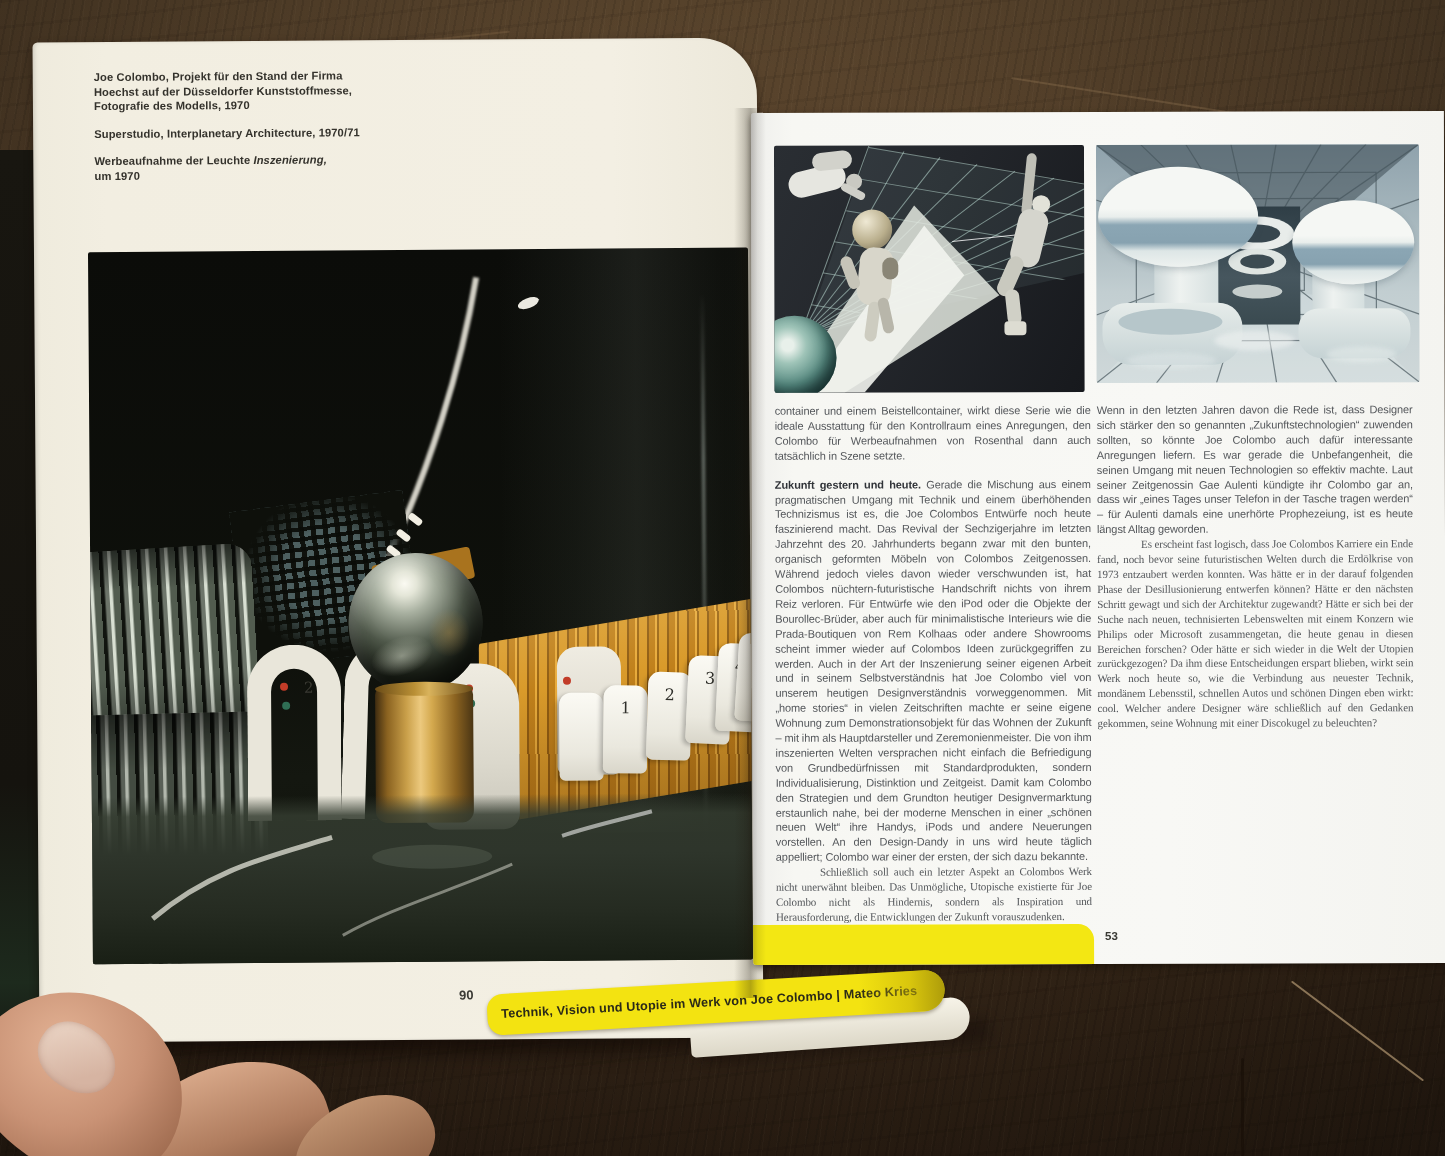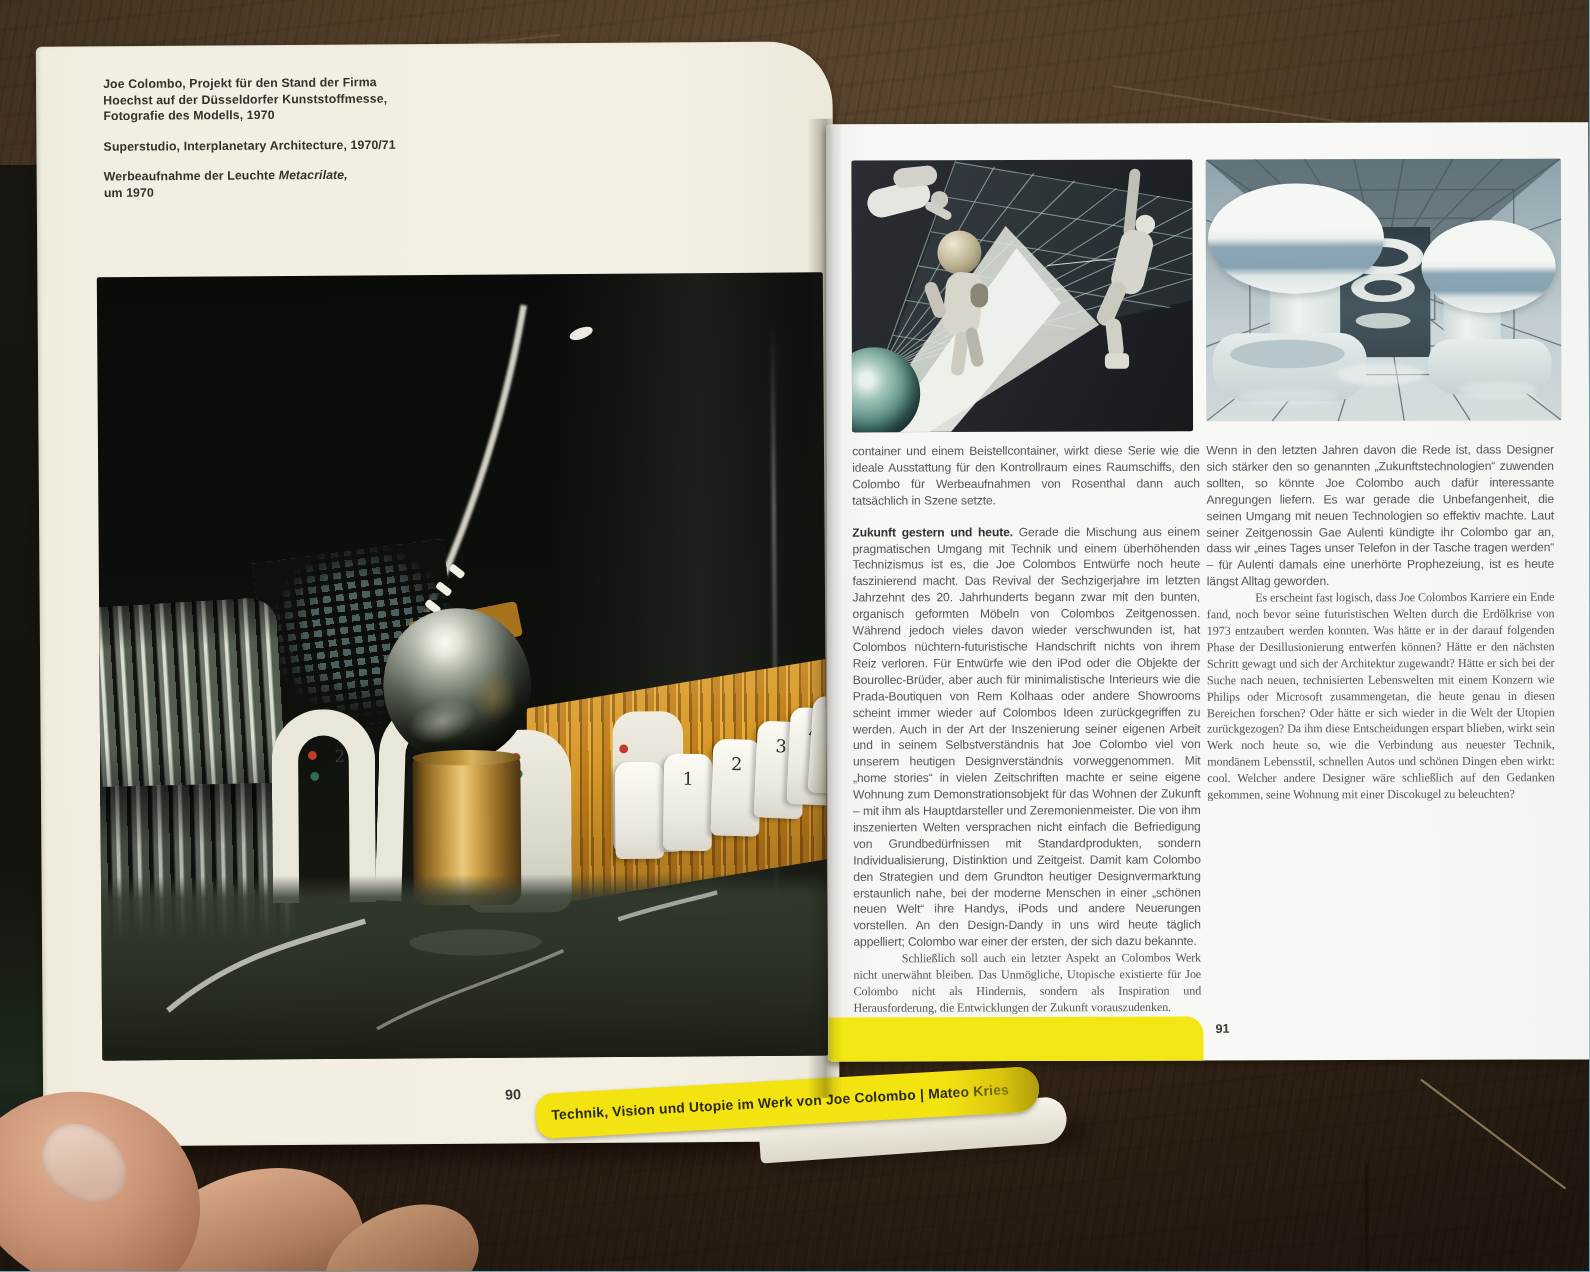--- a/index.html
+++ b/index.html
@@ -1,17 +1,17 @@
 <!DOCTYPE html>
 <html lang="de"><head>
 <meta charset="utf-8">
 <style>
   html,body{margin:0;padding:0;}
   #stage{position:relative;width:1445px;height:1156px;overflow:hidden;
-         font-family:"Liberation Sans",sans-serif;background:#0ea5e9;}
+         font-family:"Liberation Sans",sans-serif;background:#f9a8d4;}
   #stage *{box-sizing:border-box;}
 
   
   .wood{position:absolute;inset:0;z-index:0;
     background:linear-gradient(180deg,#5a452d 0%,#55402a 18%,#4c3926 45%,#3e2d1c 70%,#2e2014 100%);}
   .wood-grain{position:absolute;inset:0;z-index:0;opacity:.55;
     background:
       repeating-linear-gradient(101deg,rgba(0,0,0,.16) 0 2px,rgba(0,0,0,0) 2px 9px),
       repeating-linear-gradient(97deg,rgba(255,230,190,.05) 0 1px,rgba(0,0,0,0) 1px 14px),
       repeating-linear-gradient(174deg,rgba(0,0,0,.10) 0 3px,rgba(0,0,0,0) 3px 26px);}
@@ -182,21 +182,21 @@
     <div class="captions">
       <div class="cap-group">
         <div>Joe Colombo, Projekt für den Stand der Firma</div>
         <div>Hoechst auf der Düsseldorfer Kunststoffmesse,</div>
         <div>Fotografie des Modells, 1970</div>
       </div>
       <div class="cap-group">
         <div>Superstudio, Interplanetary Architecture, 1970/71</div>
       </div>
       <div class="cap-group">
-        <div><span>Werbeaufnahme der Leuchte </span><em>Metacrilate,</em></div>
+        <div><span>Werbeaufnahme der Leuchte </span><em>Inszenierung,</em></div>
         <div>um 1970</div>
       </div>
     </div>
 
     <div class="photoL">
       <div class="ph-sheen-col"></div>
       <div class="ph-sheen-line"></div>
       <svg width="660" height="712" style="position:absolute;inset:0">
         <path d="M388 28 C 372 120, 340 220, 296 312" stroke="#f5f2e6" stroke-width="6" fill="none" opacity=".85" style="filter:blur(1.2px)"></path>
         <path d="M296 312 C 280 360, 268 410, 262 452" stroke="#dfe0d2" stroke-width="2" fill="none" opacity=".35" style="filter:blur(1px)"></path>
@@ -343,31 +343,31 @@
       <div class="ring" style="left:22px;top:164px;width:104px;height:26px;background:#b6c6ca"></div>
       <div class="lamp-stem" style="left:216px;top:126px;width:52px;height:70px;border-radius:0 0 24px 6px"></div>
       <div class="lamp-dome" style="left:196px;top:56px;width:122px;height:84px"></div>
       <div class="lamp-base" style="left:202px;top:164px;width:112px;height:50px;border-radius:20px 20px 24px 24px"></div>
       <div class="refl" style="left:118px;top:186px;width:80px;height:20px;background:rgba(245,248,245,.5)"></div>
       <div class="refl" style="left:230px;top:202px;width:70px;height:16px;background:rgba(240,245,243,.4)"></div>
       <div class="refl" style="left:30px;top:208px;width:90px;height:16px;background:rgba(235,242,240,.35)"></div>
     </div>
 
     <div class="col colL">
-      <p>container und einem Beistellcontainer, wirkt diese Serie wie die ideale Ausstattung für den Kontrollraum eines Raumschiffs, den Colombo für Werbeaufnahmen von Rosenthal dann auch tatsächlich in Szene setzte.</p>
+      <p>container und einem Beistellcontainer, wirkt diese Serie wie die ideale Ausstattung für den Kontrollraum eines Anregungen, den Colombo für Werbeaufnahmen von Rosenthal dann auch tatsächlich in Szene setzte.</p>
       <p class="gap"><b>Zukunft gestern und heute.</b><span> Gerade die Mischung aus einem pragmatischen Umgang mit Technik und einem überhöhenden Technizismus ist es, die Joe Colombos Entwürfe noch heute faszinierend macht. Das Revival der Sechzigerjahre im letzten Jahrzehnt des 20. Jahrhunderts begann zwar mit den bunten, organisch geformten Möbeln von Colombos Zeitgenossen. Während jedoch vieles davon wieder verschwunden ist, hat Colombos nüchtern-futuristische Handschrift nichts von ihrem Reiz verloren. Für Entwürfe wie den iPod oder die Objekte der Bourollec-Brüder, aber auch für minimalistische Interieurs wie die Prada-Boutiquen von Rem Kolhaas oder andere Showrooms scheint immer wieder auf Colombos Ideen zurückgegriffen zu werden. Auch in der Art der Inszenierung seiner eigenen Arbeit und in seinem Selbstverständnis hat Joe Colombo viel von unserem heutigen Designverständnis vorweggenommen. Mit „home stories“ in vielen Zeitschriften machte er seine eigene Wohnung zum Demonstrationsobjekt für das Wohnen der Zukunft – mit ihm als Hauptdarsteller und Zeremonienmeister. Die von ihm inszenierten Welten versprachen nicht einfach die Befriedigung von Grundbedürfnissen mit Standardprodukten, sondern Individualisierung, Distinktion und Zeitgeist. Damit kam Colombo den Strategien und dem Grundton heutiger Designvermarktung erstaunlich nahe, bei der moderne Menschen in einer „schönen neuen Welt“ ihre Handys, iPods und andere Neuerungen vorstellen. An den Design-Dandy in uns wird heute täglich appelliert; Colombo war einer der ersten, der sich dazu bekannte.</span></p>
       <p class="indent">Schließlich soll auch ein letzter Aspekt an Colombos Werk nicht unerwähnt bleiben. Das Unmögliche, Utopische existierte für Joe Colombo nicht als Hindernis, sondern als Inspiration und Herausforderung, die Entwicklungen der Zukunft vorauszudenken.</p>
     </div>
     <div class="col colR">
       <p>Wenn in den letzten Jahren davon die Rede ist, dass Designer sich stärker den so genannten „Zukunftstechnologien“ zuwenden sollten, so könnte Joe Colombo auch dafür interessante Anregungen liefern. Es war gerade die Unbefangenheit, die seinen Umgang mit neuen Technologien so effektiv machte. Laut seiner Zeitgenossin Gae Aulenti kündigte ihr Colombo gar an, dass wir „eines Tages unser Telefon in der Tasche tragen werden“ – für Aulenti damals eine unerhörte Prophezeiung, ist es heute längst Alltag geworden.</p>
       <p class="indent">Es erscheint fast logisch, dass Joe Colombos Karriere ein Ende fand, noch bevor seine futuristischen Welten durch die Erdölkrise von 1973 entzaubert werden konnten. Was hätte er in der darauf folgenden Phase der Desillusionierung entwerfen können? Hätte er den nächsten Schritt gewagt und sich der Architektur zugewandt? Hätte er sich bei der Suche nach neuen, technisierten Lebenswelten mit einem Konzern wie Philips oder Microsoft zusammengetan, die heute genau in diesen Bereichen forschen? Oder hätte er sich wieder in die Welt der Utopien zurückgezogen? Da ihm diese Entscheidungen erspart blieben, wirkt sein Werk noch heute so, wie die Verbindung aus neuester Technik, mondänem Lebensstil, schnellen Autos und schönen Dingen eben wirkt: cool. Welcher andere Designer wäre schließlich auf den Gedanken gekommen, seine Wohnung mit einer Discokugel zu beleuchten?</p>
     </div>
 
     <div class="bandR"></div>
-    <div class="pnum p91">91</div>
+    <div class="pnum p91">53</div>
   </div>
 
   <div class="gutter"></div>
 
   <div class="hand thumb" style="position:absolute"></div>
   <div class="hand thumb-nail" style="position:absolute"></div>
   <div class="hand finger1" style="position:absolute"></div>
   <div class="hand finger2" style="position:absolute"></div>
 
 </div>

